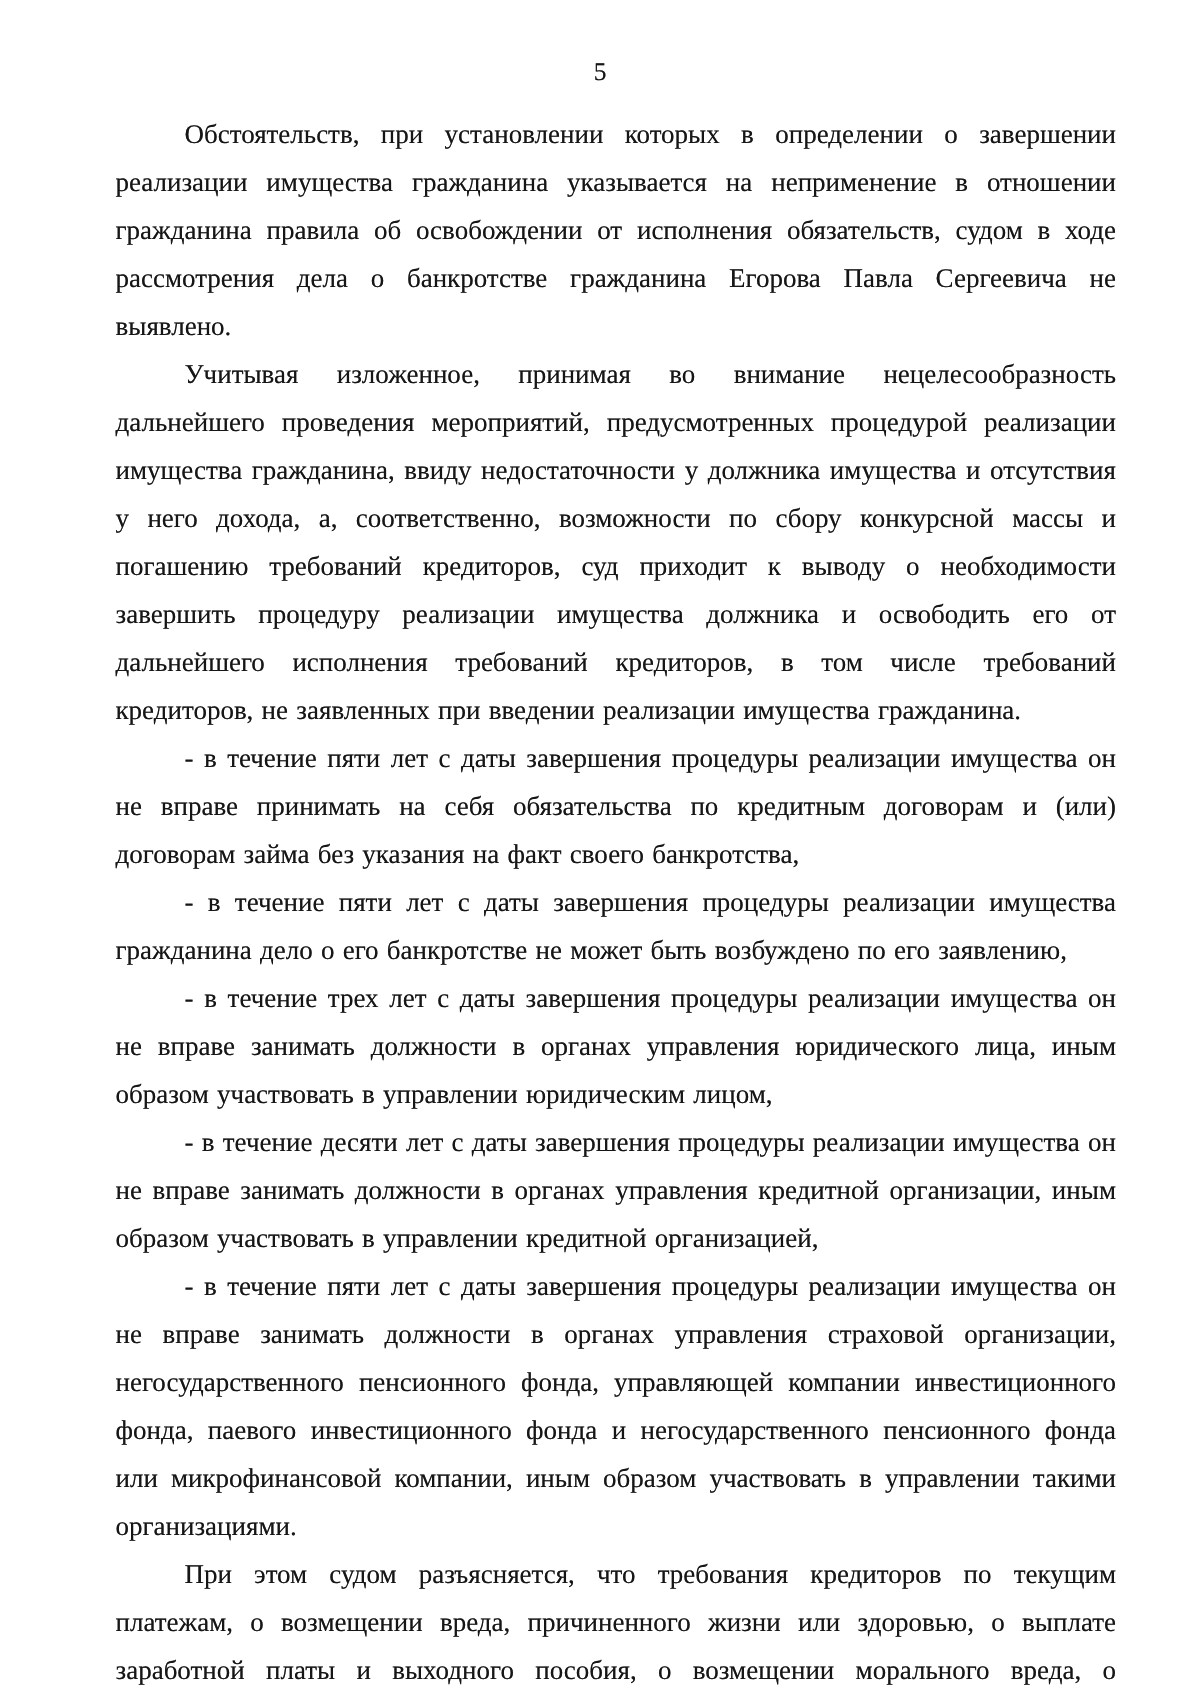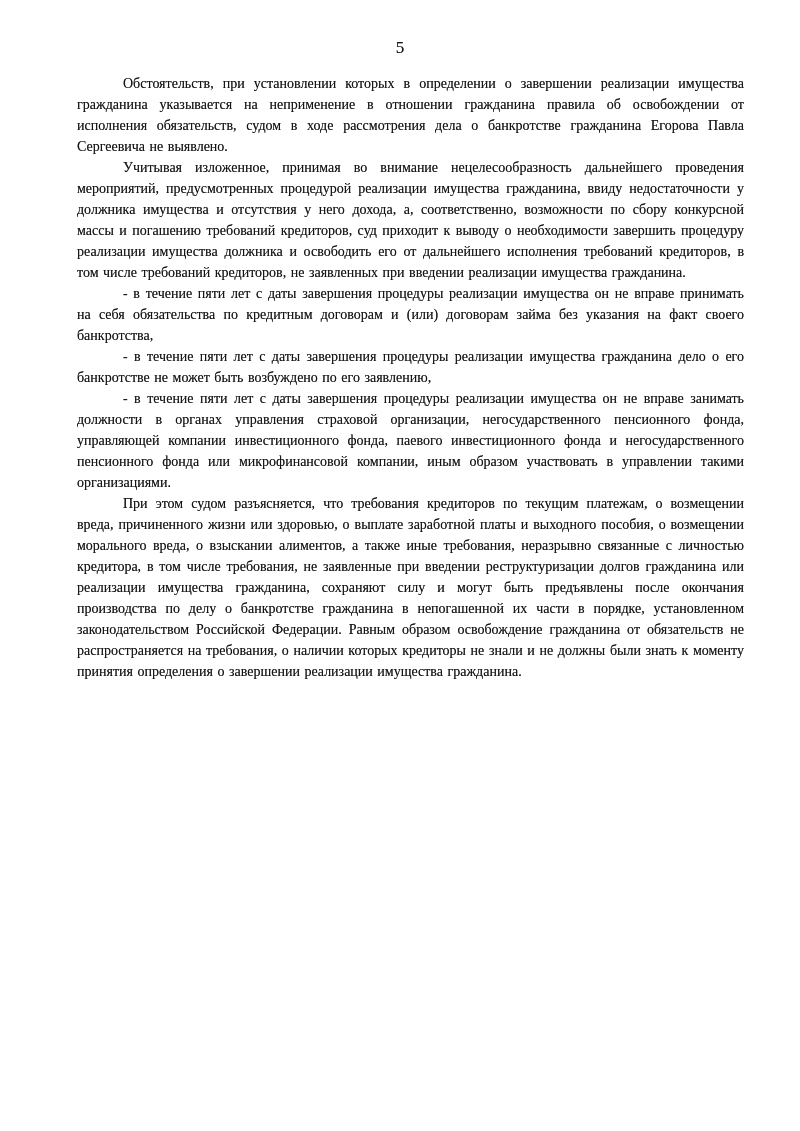--- a/index.html
+++ b/index.html
@@ -30,37 +30,39 @@
       text-shadow: 0 0 0.3px rgba(0,0,0,0.55);
     }
     .body-text {
       position: absolute;
       top: 73px;
       left: 77px;
       width: 667px;
     }
     .para {
       margin: 0;
-      font-size: 14px;
-      line-height: 21px;
+      font-size: 18px;
+      line-height: 32px;
       text-align: justify;
       text-indent: 46px;
       word-spacing: 1px;
       text-shadow: 0 0 0.3px rgba(0,0,0,0.55);
     }
   </style>
 </head>
 <body>
 
 <div class="page">
 
   <div class="page-number">5</div>
 
   <div class="body-text">
     <p class="para">Обстоятельств, при установлении которых в определении о завершении реализации имущества гражданина указывается на неприменение в отношении гражданина правила об освобождении от исполнения обязательств, судом в ходе рассмотрения дела о банкротстве гражданина Егорова Павла Сергеевича не выявлено.</p>
     <p class="para">Учитывая изложенное, принимая во внимание нецелесообразность дальнейшего проведения мероприятий, предусмотренных процедурой реализации имущества гражданина, ввиду недостаточности у должника имущества и отсутствия у него дохода, а, соответственно, возможности по сбору конкурсной массы и погашению требований кредиторов, суд приходит к выводу о необходимости завершить процедуру реализации имущества должника и освободить его от дальнейшего исполнения требований кредиторов, в том числе требований кредиторов, не заявленных при введении реализации имущества гражданина.</p>
     <p class="para">- в течение пяти лет с даты завершения процедуры реализации имущества он не вправе принимать на себя обязательства по кредитным договорам и (или) договорам займа без указания на факт своего банкротства,</p>
     <p class="para">- в течение пяти лет с даты завершения процедуры реализации имущества гражданина дело о его банкротстве не может быть возбуждено по его заявлению,</p>
+    <p class="para">- в течение трех лет с даты завершения процедуры реализации имущества он не вправе занимать должности в органах управления юридического лица, иным образом участвовать в управлении юридическим лицом,</p>
+    <p class="para">- в течение десяти лет с даты завершения процедуры реализации имущества он не вправе занимать должности в органах управления кредитной организации, иным образом участвовать в управлении кредитной организацией,</p>
     <p class="para">- в течение пяти лет с даты завершения процедуры реализации имущества он не вправе занимать должности в органах управления страховой организации, негосударственного пенсионного фонда, управляющей компании инвестиционного фонда, паевого инвестиционного фонда и негосударственного пенсионного фонда или микрофинансовой компании, иным образом участвовать в управлении такими организациями.</p>
     <p class="para">При этом судом разъясняется, что требования кредиторов по текущим платежам, о возмещении вреда, причиненного жизни или здоровью, о выплате заработной платы и выходного пособия, о возмещении морального вреда, о взыскании алиментов, а также иные требования, неразрывно связанные с личностью кредитора, в том числе требования, не заявленные при введении реструктуризации долгов гражданина или реализации имущества гражданина, сохраняют силу и могут быть предъявлены после окончания производства по делу о банкротстве гражданина в непогашенной их части в порядке, установленном законодательством Российской Федерации. Равным образом освобождение гражданина от обязательств не распространяется на требования, о наличии которых кредиторы не знали и не должны были знать к моменту принятия определения о завершении реализации имущества гражданина.</p>
   </div>
 
 </div>
 
 </body></html>

